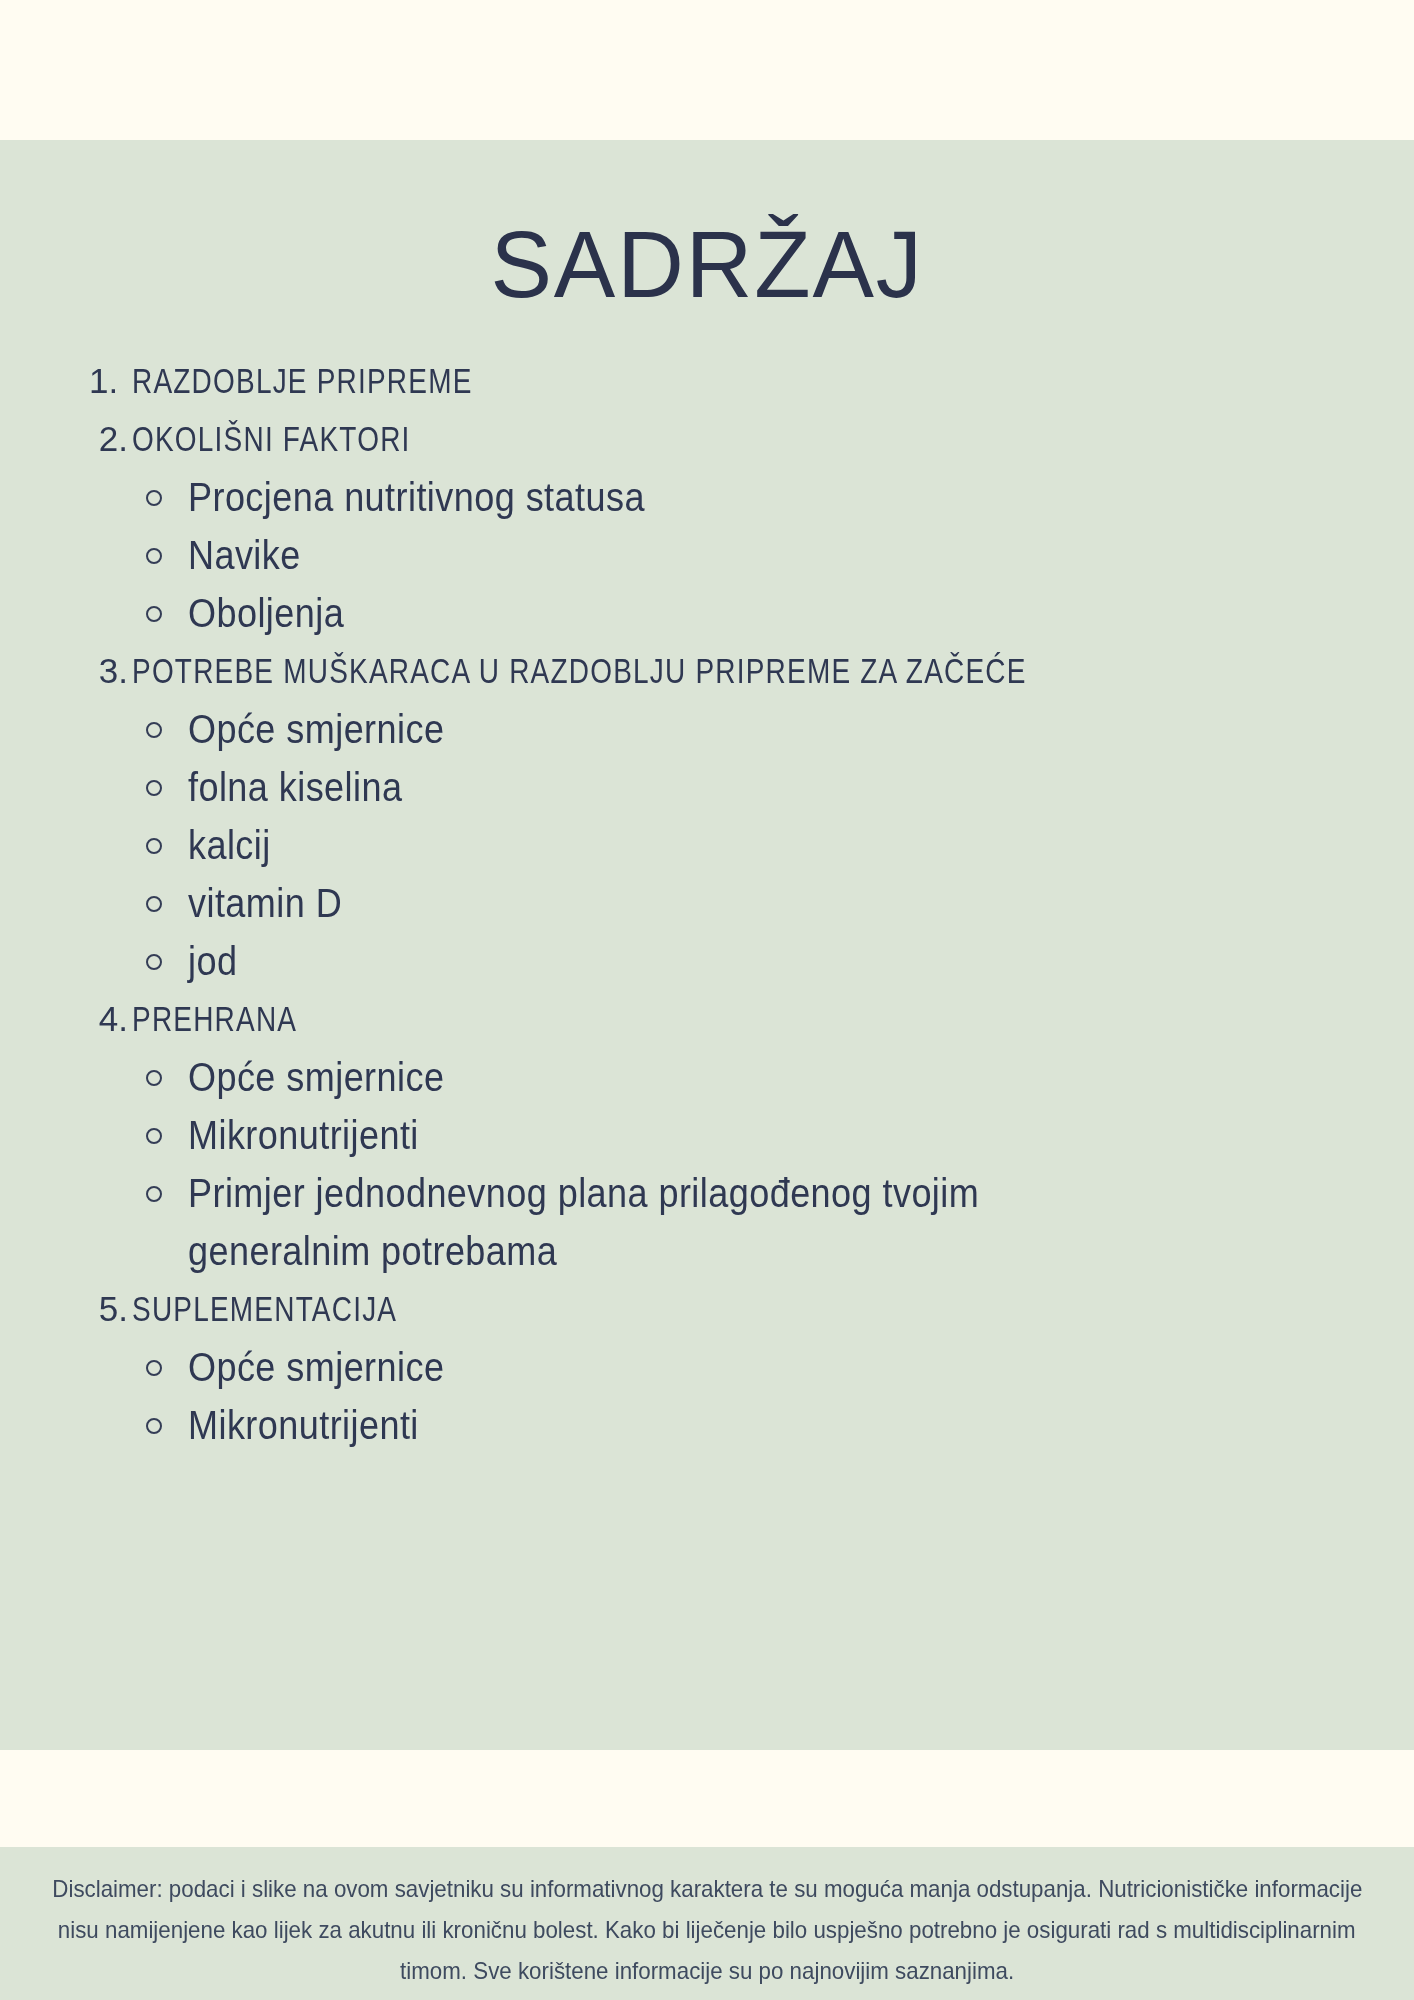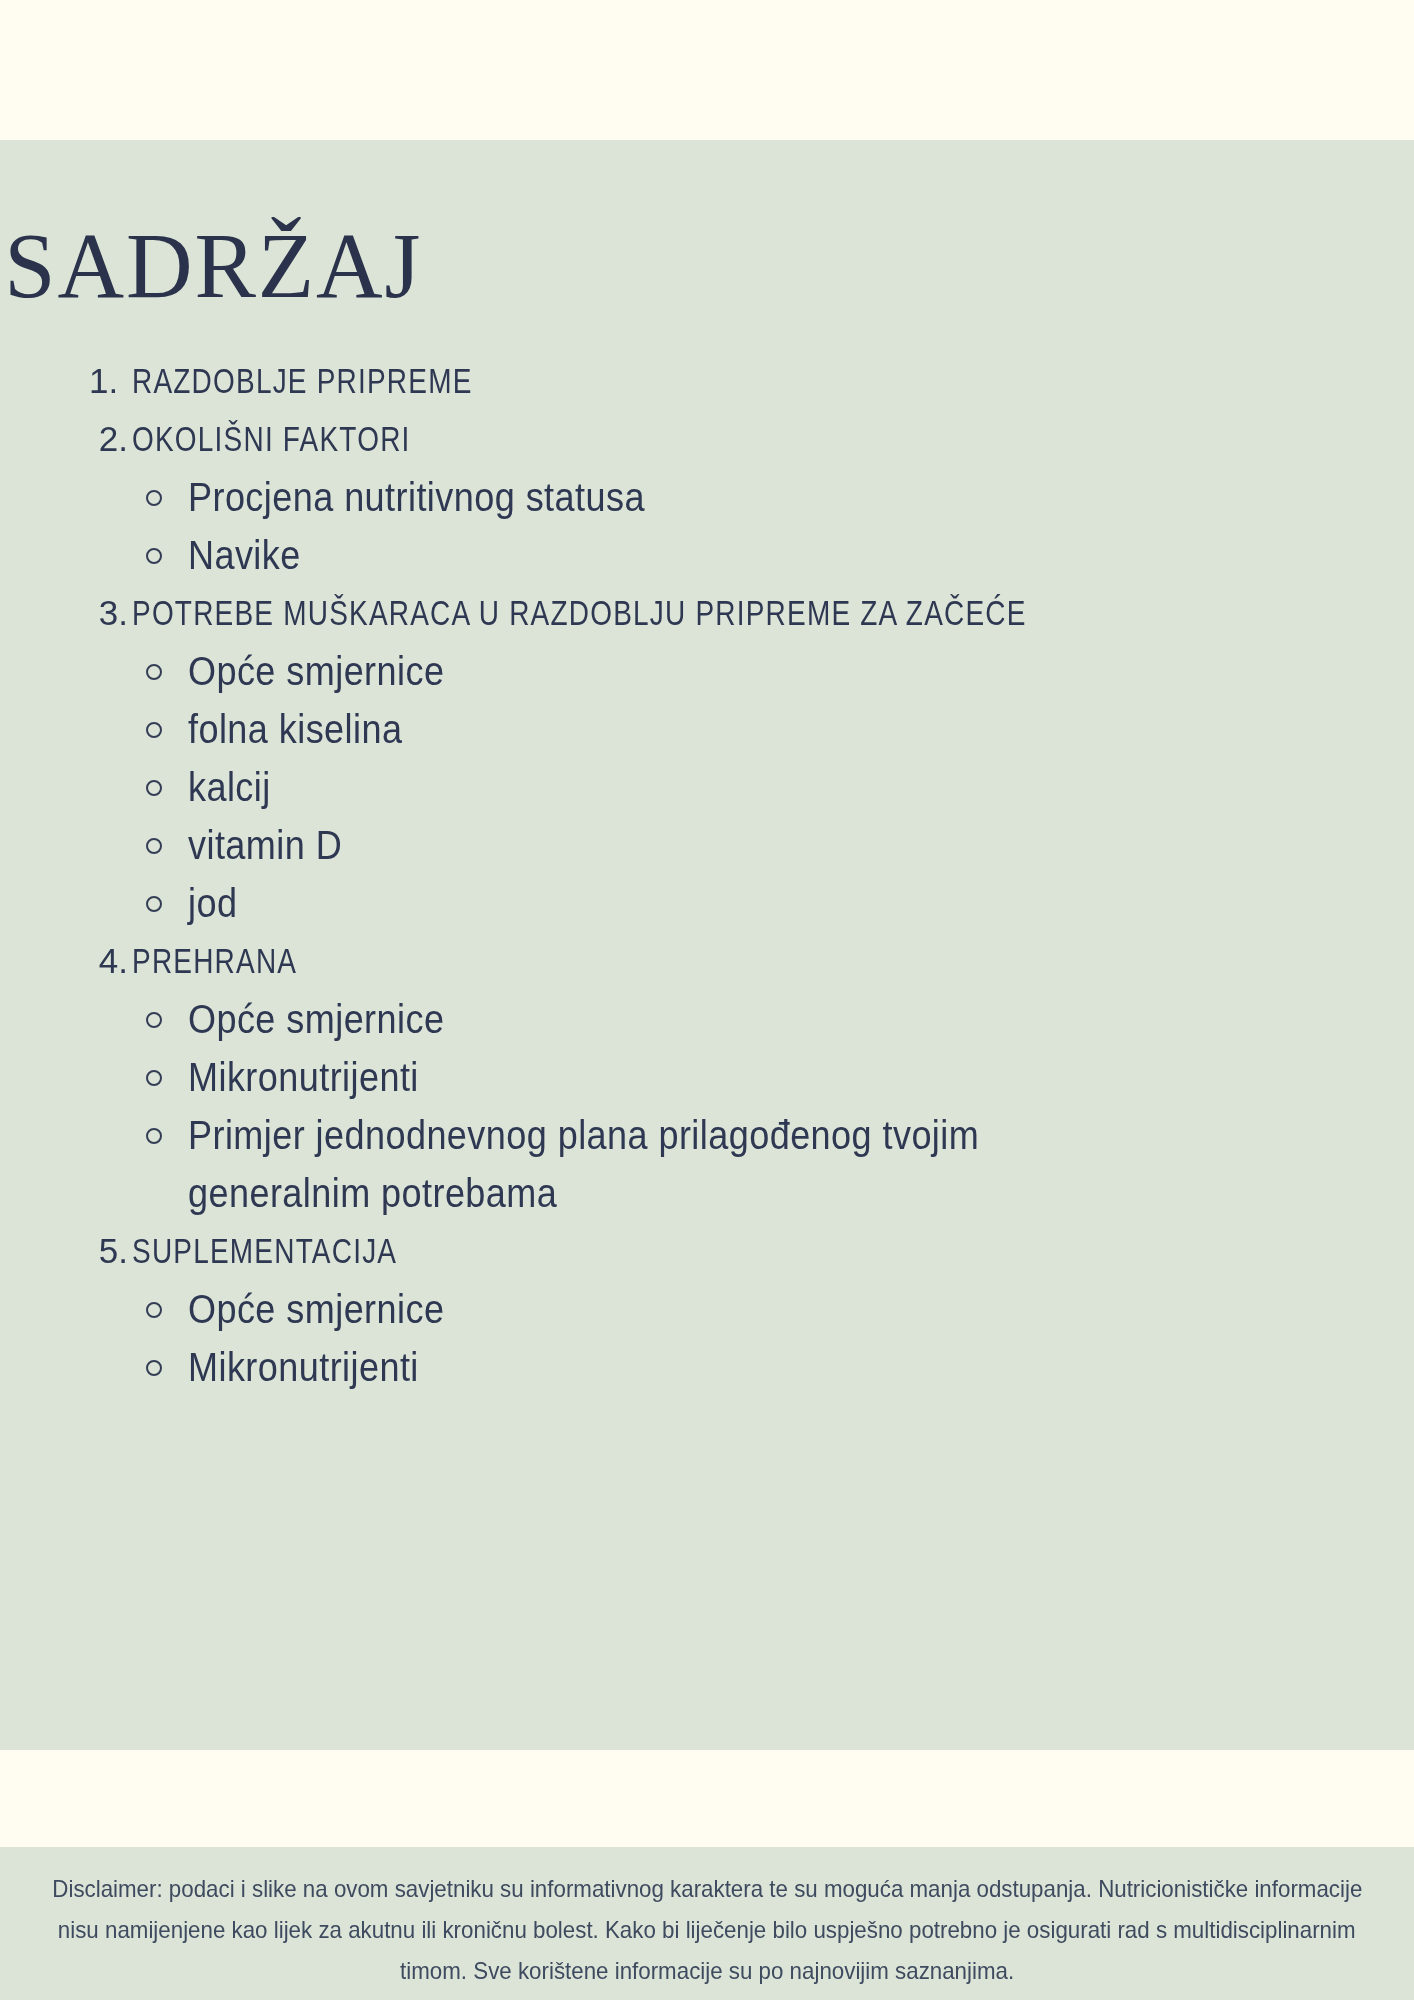--- a/index.html
+++ b/index.html
@@ -13,21 +13,21 @@
   .main-panel{
     height:1610px;background:#DBE4D6;
     box-sizing:border-box;padding-top:78px;
   }
   .band-mid{height:97px;background:#FFFCF2;}
   .footer-panel{
     height:153px;background:#DBE4D6;
     box-sizing:border-box;padding-top:21px;
     display:flex;flex-direction:column;align-items:center;
   }
-  .title-wrap{display:flex;font-family:Liberation Serif, serif;}
+  .title-wrap{display:flex;justify-content:center;}
   h1.page-title{
     margin:0;font-size:94px;line-height:94px;font-weight:300;
     letter-spacing:2px;color:#2B324B;transform:scaleX(0.98);
     white-space:pre;
   }
   .toc{margin-top:40px;}
   .trow{
     display:flex;min-height:58px;line-height:58px;
     padding-left:78px;align-items:flex-start;
   }
@@ -77,20 +77,24 @@
       <span class="num">2.</span>
       <span class="ttl">OKOLIŠNI FAKTORI</span>
     </div>
     <div class="trow sub-item">
       <span class="bullet"></span>
       <span class="stxt">Procjena nutritivnog statusa</span>
     </div>
     <div class="trow sub-item">
       <span class="bullet"></span>
       <span class="stxt">Navike</span>
+    </div>
+    <div class="trow sub-item">
+      <span class="bullet"></span>
+      <span class="stxt">Oboljenja</span>
     </div>
 
     <div class="trow main-item">
       <span class="num">3.</span>
       <span class="ttl">POTREBE MUŠKARACA U RAZDOBLJU PRIPREME ZA ZAČEĆE</span>
     </div>
     <div class="trow sub-item">
       <span class="bullet"></span>
       <span class="stxt">Opće smjernice</span>
     </div>

